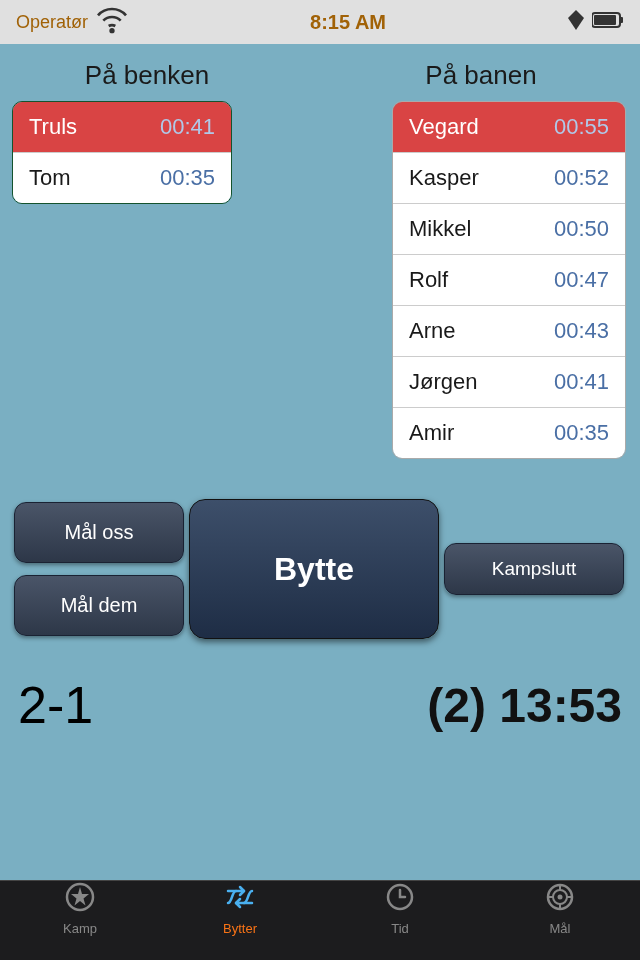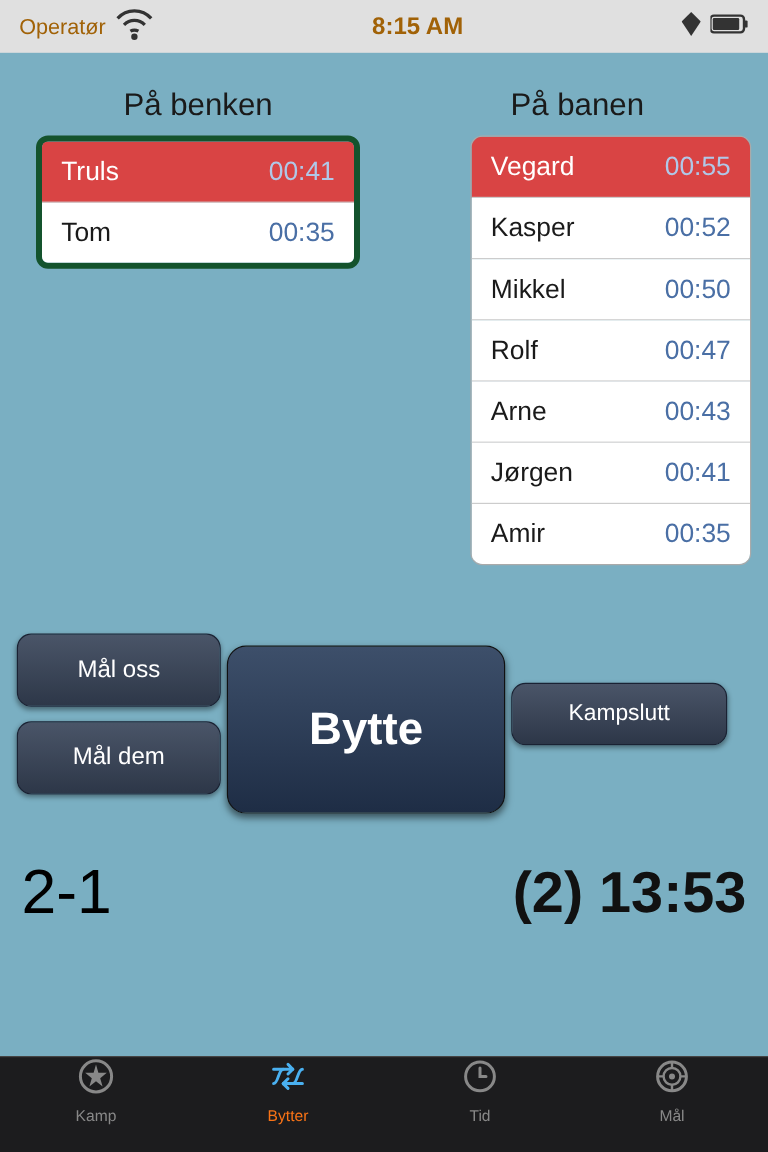--- a/index.html
+++ b/index.html
@@ -25,22 +25,21 @@
       font-size: 18px;
       font-weight: 500;
       color: #a16207;
     }
     .status-left { display: flex; align-items: center; gap: 8px; }
     .status-center { font-size: 20px; font-weight: 600; }
     .status-right { display: flex; align-items: center; gap: 8px; }
 
     
     #main-content {
-      padding: 16px 14px 0 30px;
-      margin-top: 12px;
+      padding: 16px 14px 0 12px;
     }
 
     
     #column-headers {
       display: flex;
       justify-content: space-between;
       margin-bottom: 10px;
     }
     .col-header {
       font-size: 26px;
@@ -53,24 +52,24 @@
 
     
     #tables-row {
       display: flex;
       justify-content: space-between;
       align-items: flex-start;
     }
 
     
     .bench-table {
-      width: 270px;
+      width: 220px;
       border-radius: 10px;
       overflow: hidden;
-      border: 5px solid #14532d;
+      border: 1px solid #14532d;
     }
 
     
     .field-table {
       width: 234px;
       border-radius: 10px;
       overflow: hidden;
       border: 1px solid #aaa;
     }
 
@@ -128,31 +127,30 @@
       text-align: center;
       cursor: pointer;
       box-shadow: 0 2px 4px rgba(0,0,0,0.4);
     }
 
     .bytte-btn {
       background: linear-gradient(180deg, #3d4f6a 0%, #1e2d45 100%);
       border: 1px solid #111;
       border-radius: 16px;
       color: white;
-      font-size: 38px;
+      font-size: 32px;
       font-weight: 600;
-      width: 232px;
+      width: 250px;
       height: 140px;
       display: flex;
       align-items: center;
       justify-content: center;
       cursor: pointer;
       box-shadow: 0 3px 6px rgba(0,0,0,0.5);
       flex-shrink: 0;
-      margin-top: 27px;
     }
 
     .right-buttons {
       display: flex;
       flex-direction: column;
       gap: 12px;
       width: 180px;
     }
 
     .right-btn {

